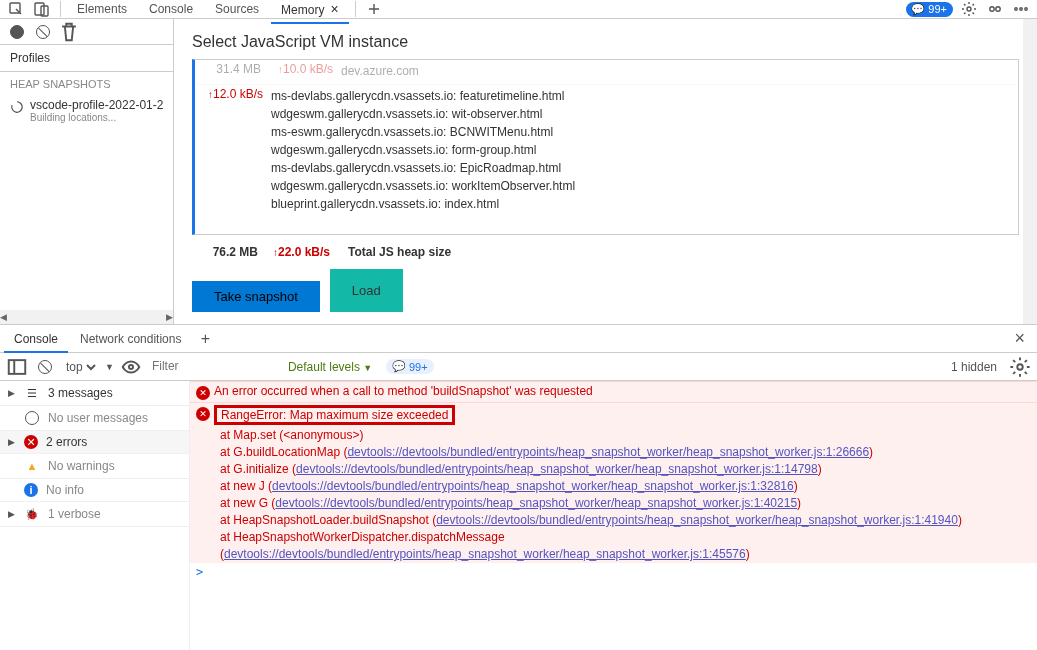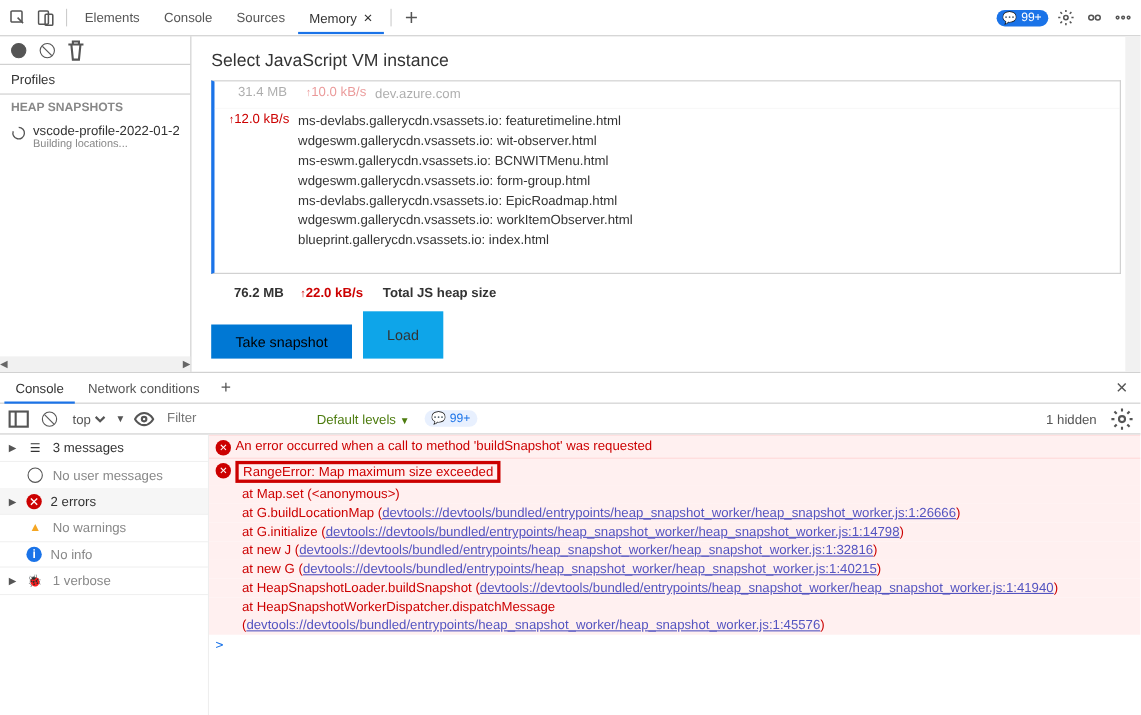--- a/index.html
+++ b/index.html
@@ -1,34 +1,34 @@
 <!DOCTYPE html>
 <html><head>
 <meta charset="utf-8">
 <style>
 * { box-sizing: border-box; margin: 0; padding: 0; font-family: "Segoe UI", -apple-system, sans-serif; }
 body { width: 1037px; height: 650px; background: #fff; font-size: 12px; color: #333; display: flex; flex-direction: column; overflow: hidden; }
 
-.top-tabs { height: 33px; display: flex; align-items: center; border-bottom: 1px solid #ccc; padding: 0 4px; gap: 2px; }
+.top-tabs { height: 19px; display: flex; align-items: center; border-bottom: 1px solid #ccc; padding: 0 4px; gap: 2px; }
 .top-tabs .ic-btn { width: 24px; height: 24px; display: flex; align-items: center; justify-content: center; cursor: pointer; color: #555; }
 .top-tabs .ic-btn svg { width: 16px; height: 16px; }
 .top-tabs .sep { width: 1px; height: 16px; background: #ccc; margin: 0 4px; }
 .top-tabs .tab { padding: 6px 10px; color: #555; cursor: pointer; position: relative; }
 .top-tabs .tab.active { color: #333; }
 .top-tabs .tab.active::after { content: ""; position: absolute; left: 0; right: 0; bottom: -1px; height: 2px; background: #1a73e8; }
 .top-tabs .tab .close { margin-left: 6px; font-size: 14px; color: #333; }
 .top-tabs .spacer { flex: 1; }
 .top-tabs .badge { background: #1a73e8; color: #fff; border-radius: 8px; padding: 1px 6px; font-size: 11px; margin-right: 2px; display: inline-flex; align-items: center; gap: 3px; }
 
 .main-row { display: flex; height: 306px; border-bottom: 1px solid #ccc; }
 .sidebar { width: 174px; border-right: 1px solid #ccc; display: flex; flex-direction: column; }
 .side-toolbar { height: 26px; display: flex; align-items: center; gap: 4px; padding: 0 6px; border-bottom: 1px solid #ccc; }
 .side-toolbar .icb { width: 22px; height: 22px; display: flex; align-items: center; justify-content: center; cursor: pointer; color: #555; }
 .profiles-hdr { padding: 6px 10px; color: #333; border-bottom: 1px solid #ccc; }
-.snap-hdr { padding: 6px 10px; color: #888; font-size: 11px; font-weight: bold; }
+.snap-hdr { padding: 6px 10px; color: #888; font-size: 11px; }
 .snap-item { display: flex; gap: 6px; padding: 2px 10px; align-items: flex-start; }
 .snap-item .spin { margin-top: 2px; }
 .snap-item .txt { overflow: hidden; }
 .snap-item .title { color: #333; white-space: nowrap; }
 .snap-item .sub { color: #888; font-size: 10px; }
 
 .content { flex: 1; display: flex; flex-direction: column; padding: 14px 18px 0 18px; position: relative; }
 .content h2 { font-weight: normal; font-size: 16px; color: #333; margin-bottom: 8px; }
 .vm-box { border: 1px solid #ccc; border-left: 3px solid #1a73e8; height: 176px; overflow-y: auto; font-family: sans-serif; }
 .vm-row { display: flex; padding: 2px 4px 4px 4px; }
@@ -38,21 +38,21 @@
 .vm-row .urls { flex: 1; }
 .vm-row .urls div { line-height: 18px; }
 .total-row { display: flex; padding: 10px 4px; font-weight: bold; }
 .total-row .sz { width: 70px; text-align: right; padding-right: 8px; }
 .total-row .rate { width: 72px; color: #c00; text-align: right; padding-right: 8px; }
 .total-row .rate::before { content: "↑"; font-size: 10px; font-weight: normal; }
 .total-row .lbl { flex: 1; padding-left: 10px; }
 .btn-row { display: flex; gap: 10px; }
 .btn { padding: 8px 22px; font-size: 13px; cursor: pointer; border: none; }
 .btn.primary { background: #0078d4; color: #000000; margin-top: 12px; }
-.btn.secondary { background: #0ea5e9; color: #333; }
+.btn.secondary { background: #14b8a6; color: #333; }
 .scrollbar-right { position: absolute; right: 0; top: 0; bottom: 0; width: 14px; background: #f1f1f1; }
 
 .drawer-tabs { height: 28px; display: flex; align-items: center; border-bottom: 1px solid #ccc; padding: 0 4px; gap: 2px; }
 .drawer-tabs .tab { padding: 6px 10px; cursor: pointer; color: #555; position: relative; }
 .drawer-tabs .tab.active { color: #333; }
 .drawer-tabs .tab.active::after { content: ""; position: absolute; left: 0; right: 0; bottom: -1px; height: 2px; background: #1a73e8; }
 .drawer-tabs .spacer { flex: 1; }
 .drawer-tabs .closebtn { font-size: 18px; padding: 0 8px; cursor: pointer; color: #555; }
 
 .console-toolbar { height: 28px; display: flex; align-items: center; gap: 6px; padding: 0 6px; border-bottom: 1px solid #ccc; justify-content: center; }

